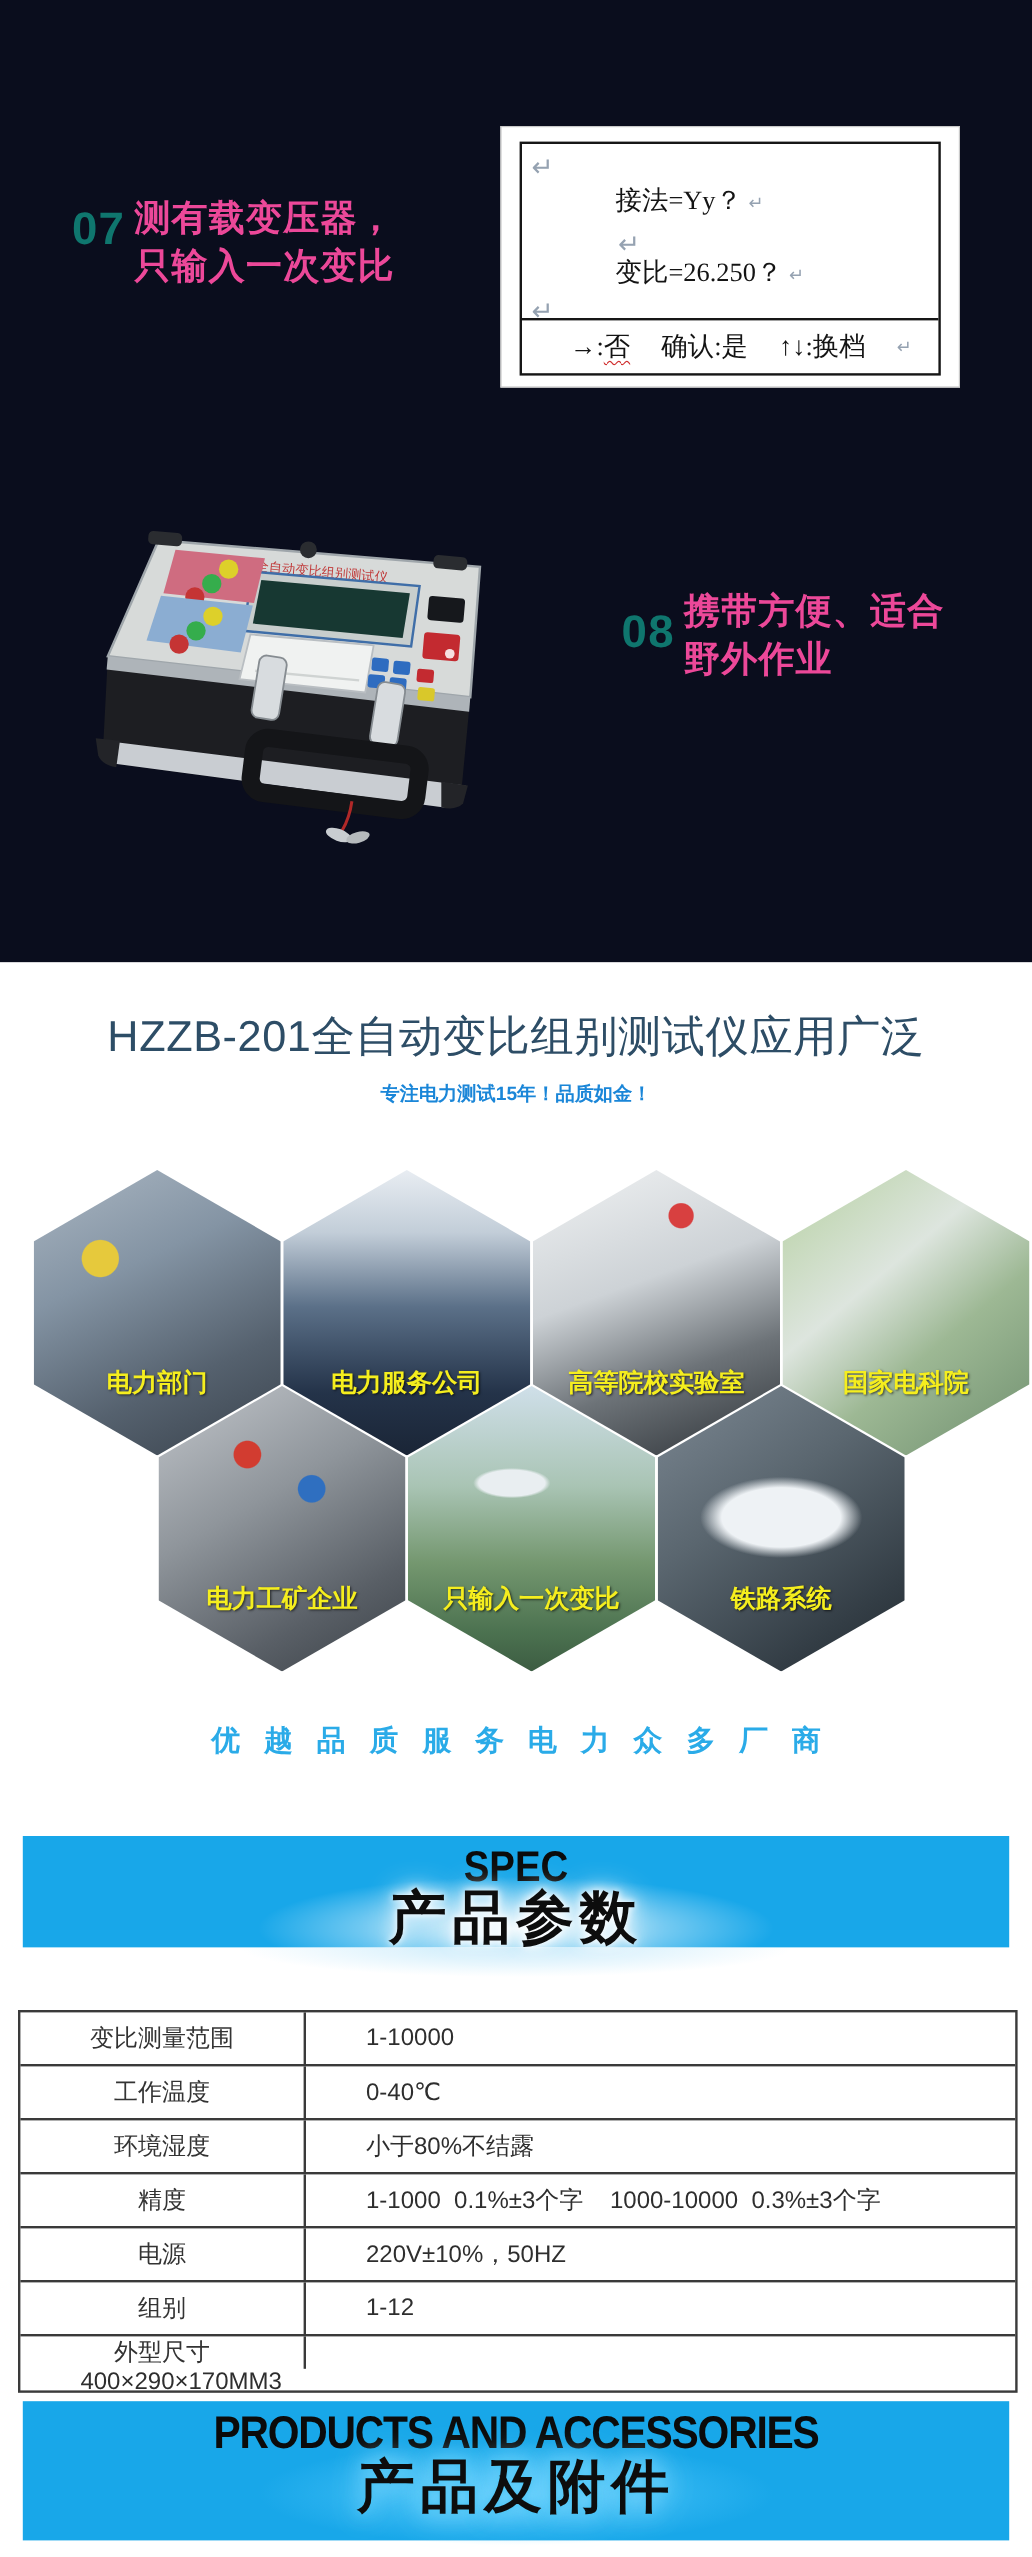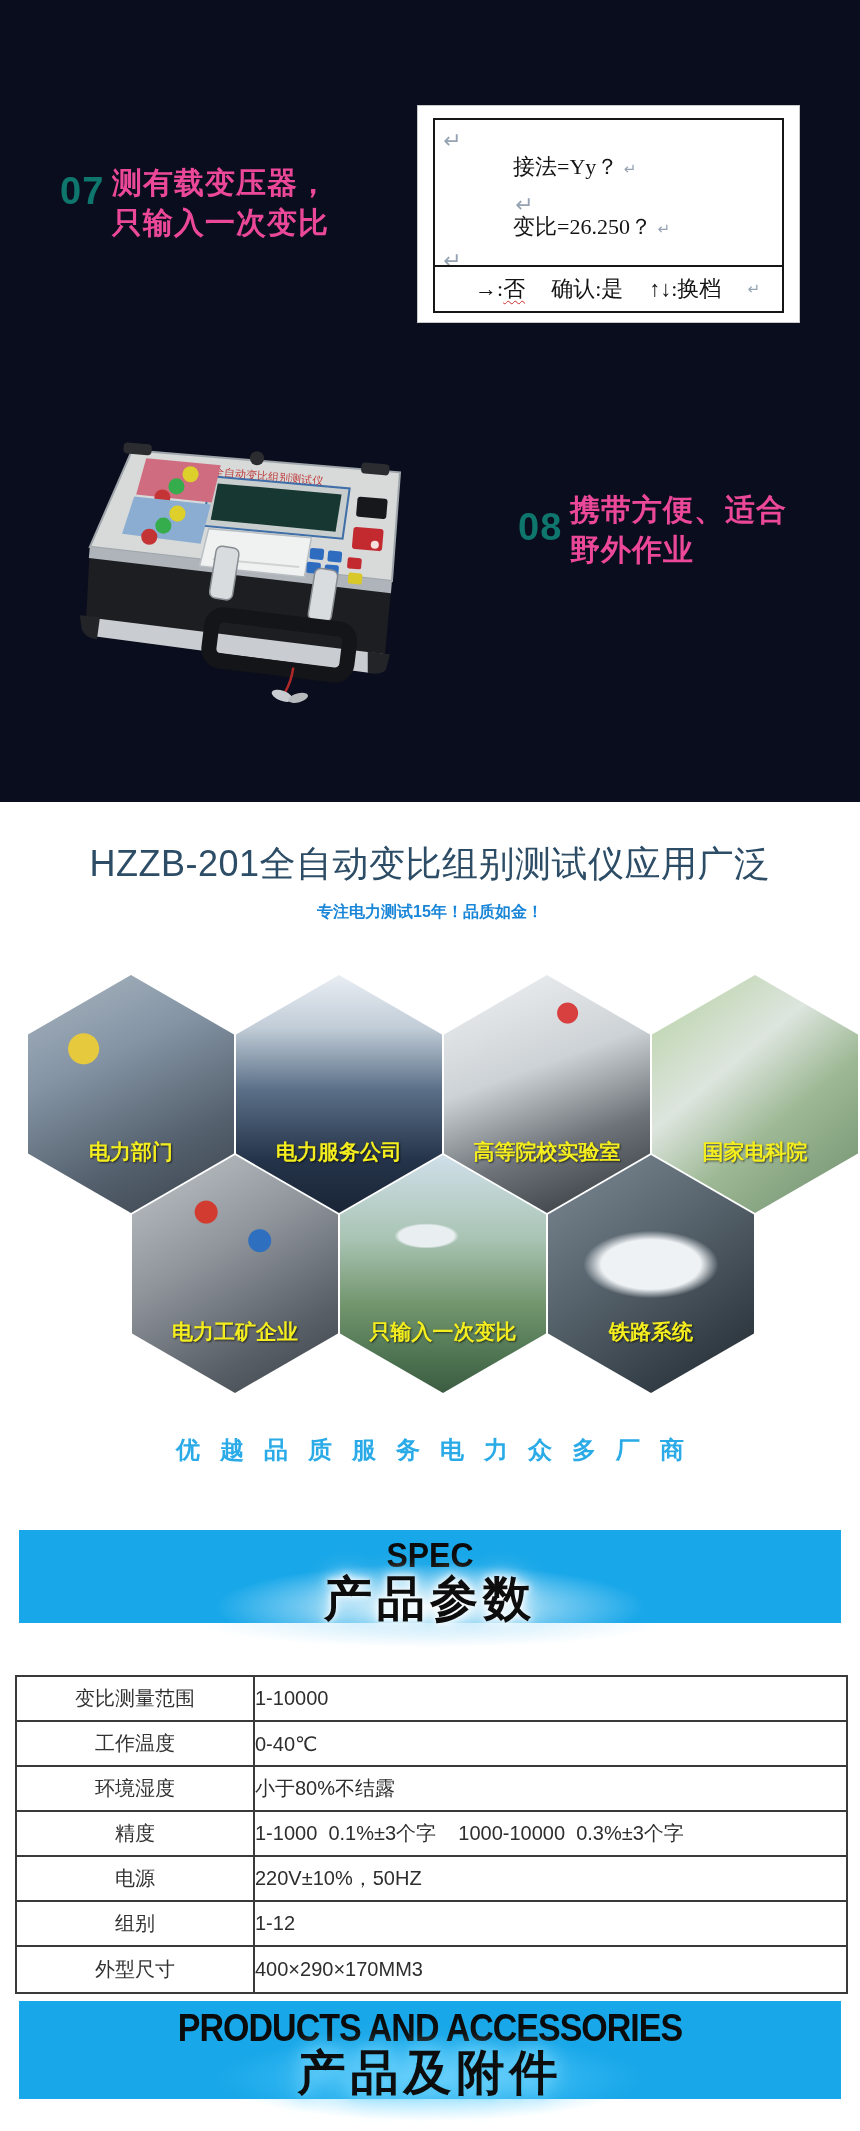--- a/index.html
+++ b/index.html
@@ -74,43 +74,43 @@
   .hx-7 { left:548px; top:353px; background:
     radial-gradient(ellipse 90px 45px at 50% 46%, #eef2f5 0 55%, rgba(238,242,245,0) 75%),
     linear-gradient(145deg,#7c8893 0%,#5a666f 40%,#333d45 80%,#232b31 100%); }
   .apps-tagline { position:absolute; left:0; right:0; top:632px; text-align:center;
     color:#2aabe8; font-size:24px; font-weight:bold; letter-spacing:20px; padding-left:20px; }
 
   
   .banner { position:relative; margin:0 19px; background:#18a7e9; overflow:visible;
     display:flex; flex-direction:column; align-items:center; }
   .banner-spec { height:93px; }
-  .banner-acc  { height:98px; margin-top:0; }
+  .banner-acc  { height:116px; margin-top:0; }
   .banner-en { color:#0b0b0b; font-weight:900; font-size:32px; line-height:1; margin-top:9px;
     letter-spacing:0px; transform:scaleY(1.12); }
   .banner-acc .banner-en { font-size:34px; margin-top:10px; letter-spacing:-1px; }
   .banner-cn { position:relative; color:#0d0d0d; font-weight:900; font-size:48px; line-height:1;
     margin-top:4px; letter-spacing:5px; z-index:1; }
   .banner-spec .banner-cn { text-shadow:0 0 6px #fff,0 0 14px #fff,0 0 26px #e8f7ff; }
   .banner-acc  .banner-cn { text-shadow:0 0 6px #46c4f5,0 0 16px #6fd2fb,0 0 28px #9fe2ff; }
   .cn-glow { position:absolute; left:50%; top:34px; width:430px; height:86px; transform:translateX(-50%);
     pointer-events:none; }
   .banner-spec .cn-glow { background:radial-gradient(closest-side, rgba(255,255,255,.95), rgba(255,255,255,0)); }
   .banner-acc  .cn-glow { background:radial-gradient(closest-side, rgba(90,205,255,.85), rgba(90,205,255,0)); }
 
   
   .sec-table { position:relative; width:860px; height:378px; background:#fff; }
   .glow-strip { position:absolute; left:0; right:0; top:0; height:44px;
     background:radial-gradient(ellipse 320px 34px at 50% 0, rgba(190,231,250,.85), rgba(255,255,255,0) 72%); }
   .spec-table { position:absolute; left:15px; top:52px; width:833px; border:2px solid #3a3a3a; }
   .trow { display:flex; height:45px; border-bottom:2px solid #3a3a3a; }
-  .trow:last-child { border-bottom:none; }
+  .trow:last-child { border-bottom:none;flex-direction:column; }
   .tlabel { width:238px; border-right:2px solid #3a3a3a; display:flex; align-items:center;
     justify-content:center; font-size:20px; color:#333; }
-  .tvalue { flex:1; display:flex; align-items:center; font-size:20px;
+  .tvalue { flex:1; display:flex; align-items:center; padding-left:50px; font-size:20px;
     color:#2e2e2e; white-space:pre-wrap; }
 </style>
 </head>
 <body>
 
 <div class="page">
 
   <div class="sec-dark">
 
     <div class="feature f07-num feature-number">07</div>

